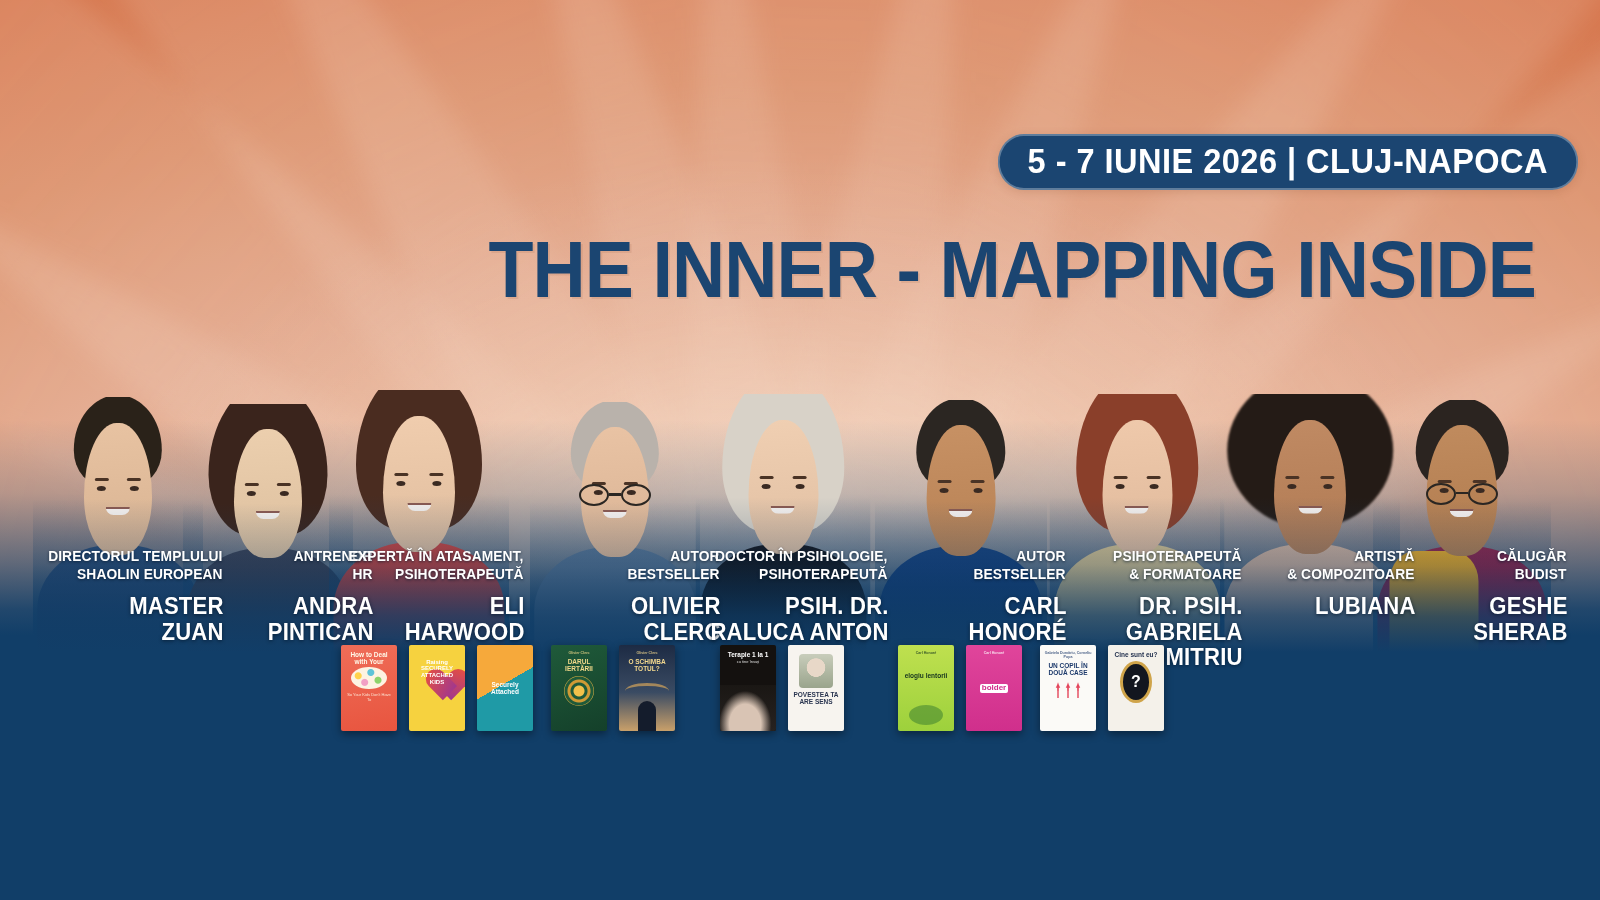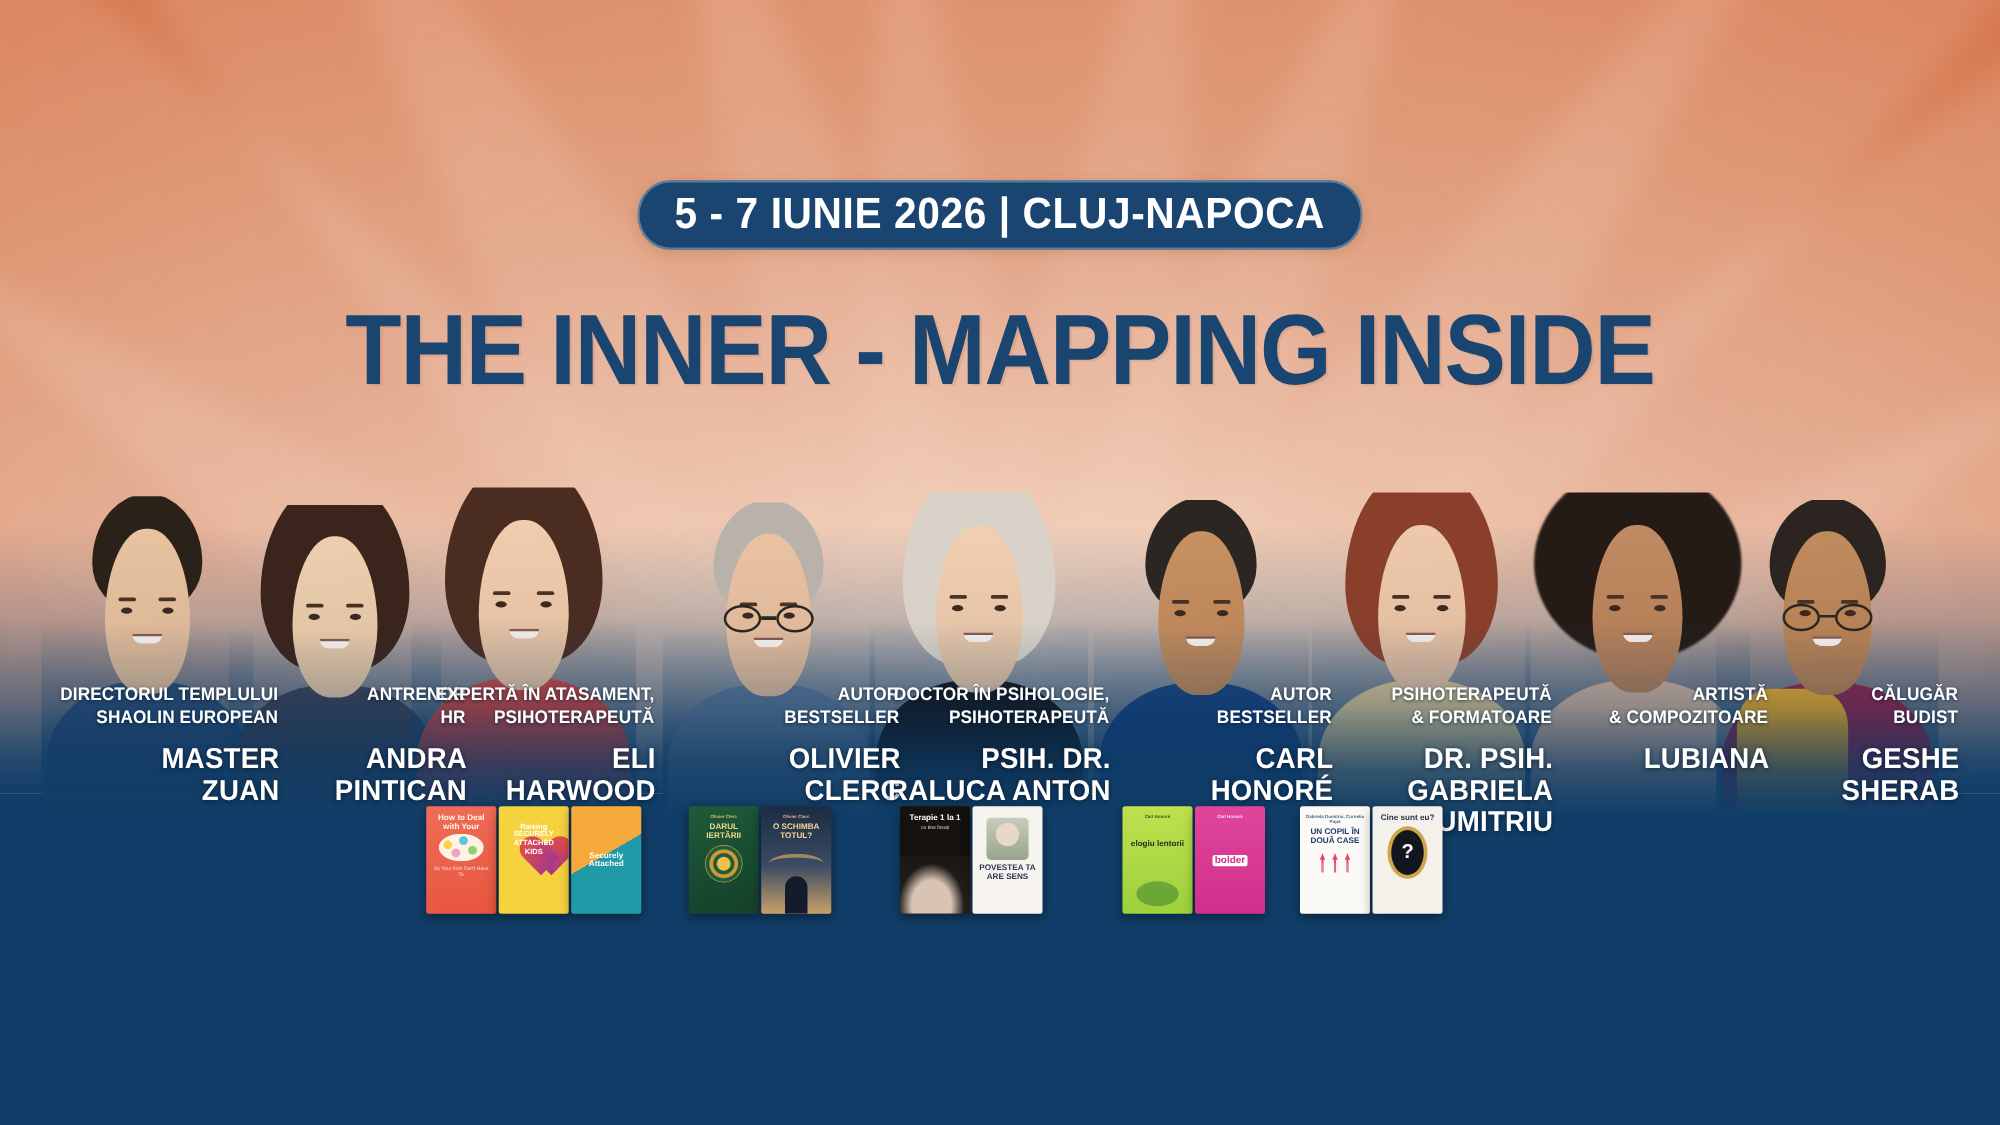--- a/index.html
+++ b/index.html
@@ -55,21 +55,21 @@
   .navy-panel {
     position:absolute; left:0; right:0; bottom:0; height:265px;
     background:#113e68;
   }
   .navy-fade {
     position:absolute; left:0; right:0; bottom:265px; height:215px;
     background:linear-gradient(180deg, rgba(17,62,104,0) 0%, rgba(17,62,104,.22) 34%, rgba(17,62,104,.62) 66%, rgba(17,62,104,.92) 88%, #113e68 100%);
   }
 
   
-  .header { position:absolute; left:0; right:0; top:14px; text-align:center; }
+  .header { position:absolute; left:0; right:0; top:4px; text-align:right; }
   .date-badge {
     display:inline-block;
     margin-top:130px;
     padding:7px 30px 10px;
     background:#1b4571;
     border:2px solid rgba(255,255,255,.30);
     border-radius:28px;
     color:#ffffff;
     font-size:35px;
     font-weight:bold;
@@ -131,21 +131,21 @@
   .name {
     margin-top:11px;
     font-size:23px; font-weight:bold; line-height:1.1;
     letter-spacing:.2px; transform:scaleX(.96);
     text-shadow:0 1px 4px rgba(5,25,45,.8);
     white-space:pre-line;
   }
 
   
   .books-row { position:absolute; left:0; right:0; top:645px; height:100px; }
-  .book-group { position:absolute; display:flex; align-items:flex-end; gap:2px; }
+  .book-group { position:absolute; display:flex; align-items:flex-end; gap:12px; }
   .book {
     width:56px; height:86px;
     border-radius:2px;
     box-shadow:0 3px 9px rgba(0,0,0,.42);
     position:relative; overflow:hidden;
     display:flex; flex-direction:column; align-items:center;
     padding:6px 4px;
     font-size:5px; font-weight:bold; text-align:center; line-height:1.12;
   }
   .book .bt { font-size:6.5px; line-height:1.1; }

